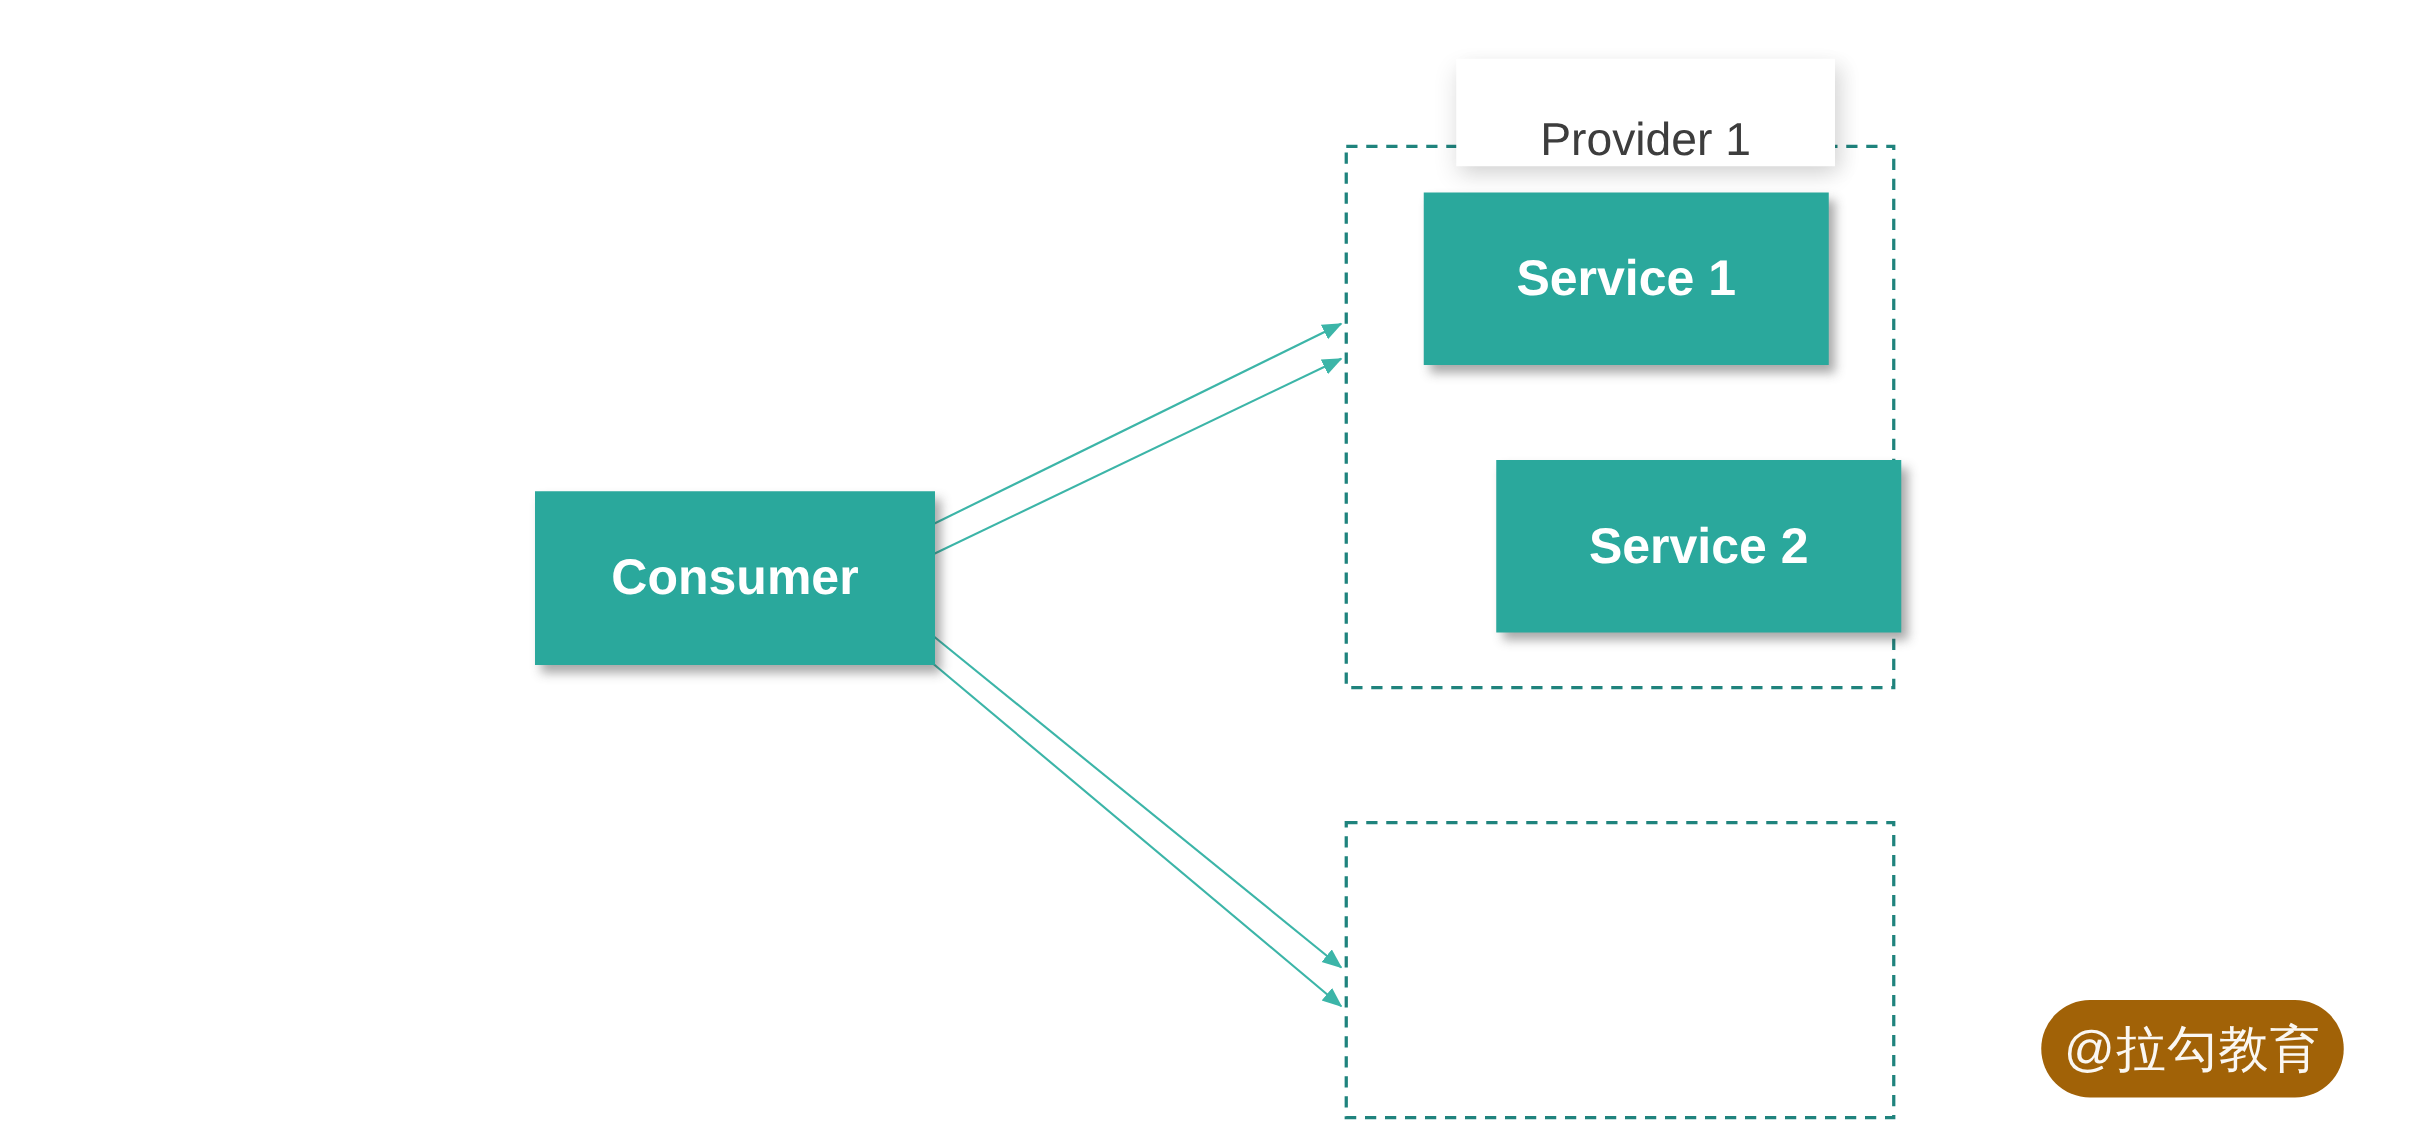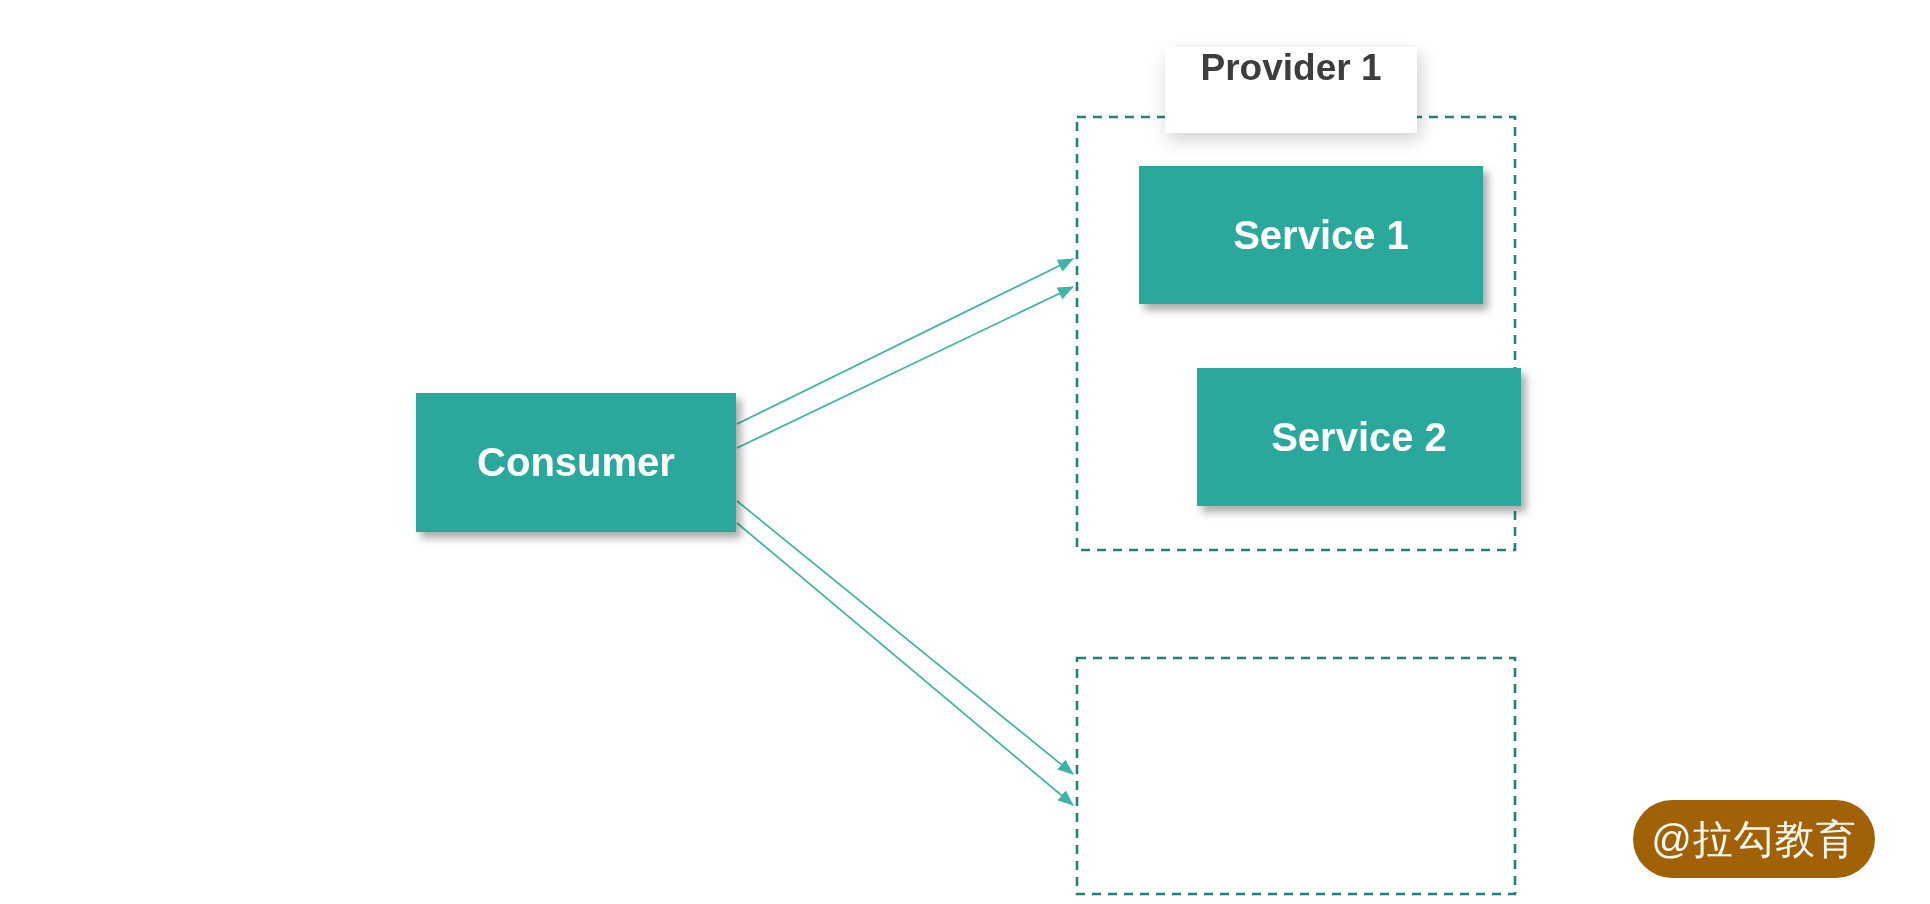--- a/index.html
+++ b/index.html
@@ -27,38 +27,38 @@
     color: #ffffff;
     display: flex;
     align-items: center;
     justify-content: center;
     font-size: 40px;
     font-weight: 600;
     box-shadow: 5px 6px 8px rgba(50, 50, 50, 0.42);
     z-index: 3;
   }
   .consumer-node {
-    left: 416px; top: 393px;
+    left: 428px; top: 393px;
     width: 320px; height: 139px;
   }
   .service-node {
     width: 324px; height: 138px;
   }
-  .service-1 { left: 1139px; top: 166px; padding-left: 20px; }
+  .service-1 { left: 1139px; top: 154px; }
   .service-2 { left: 1197px; top: 368px; }
   .service-3 { left: 1139px; top: 714px; }
   .title-card {
     position: absolute;
-    width: 252px; height: 86px;
+    width: 303px; height: 86px;
     background: #ffffff;
     display: flex;
-    align-items: flex-start;
+    align-items: flex-end;
     justify-content: center;
     font-size: 37px;
-    font-weight: 700;
+    font-weight: 400;
     color: #3d3d3d;
     box-shadow: 0 8px 18px rgba(0, 0, 0, 0.12), 8px 4px 14px rgba(0, 0, 0, 0.07);
     z-index: 4;
   }
   .provider-1-card { left: 1165px; top: 47px; }
   .provider-2-card { left: 1165px; top: 607px; }
   .watermark {
     position: absolute;
     left: 1633px; top: 800px;
     width: 242px; height: 78px;

